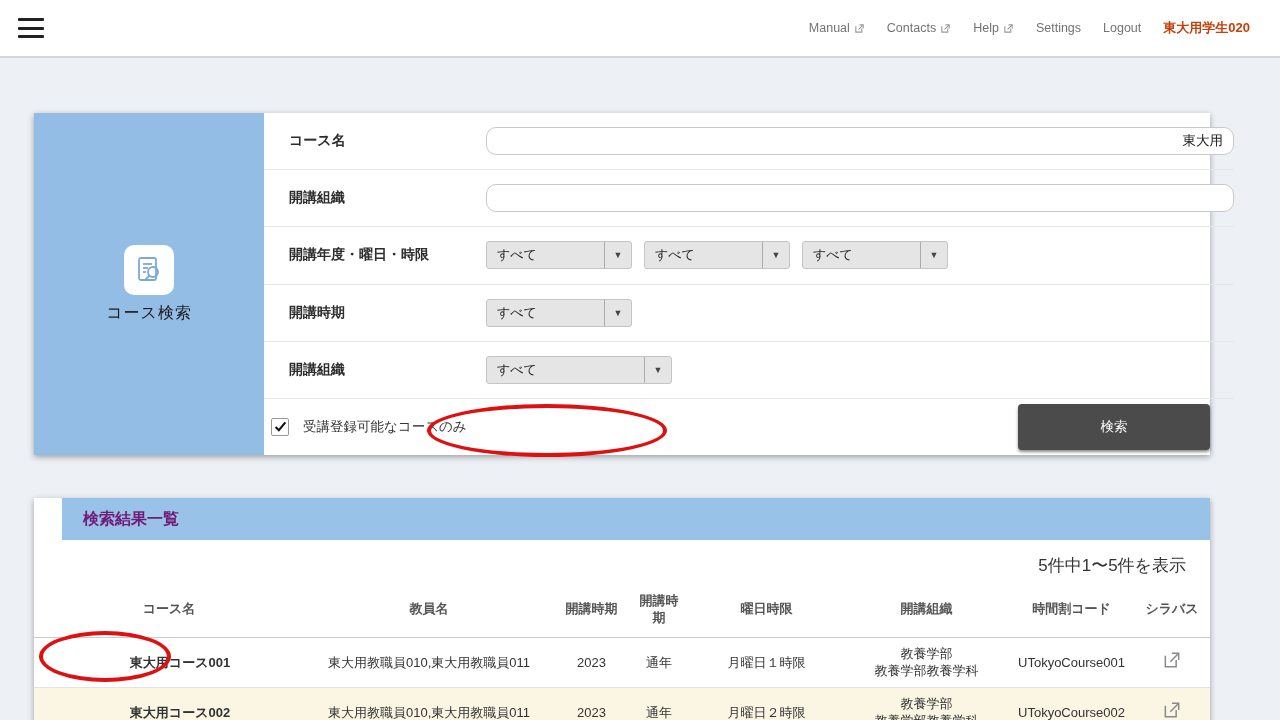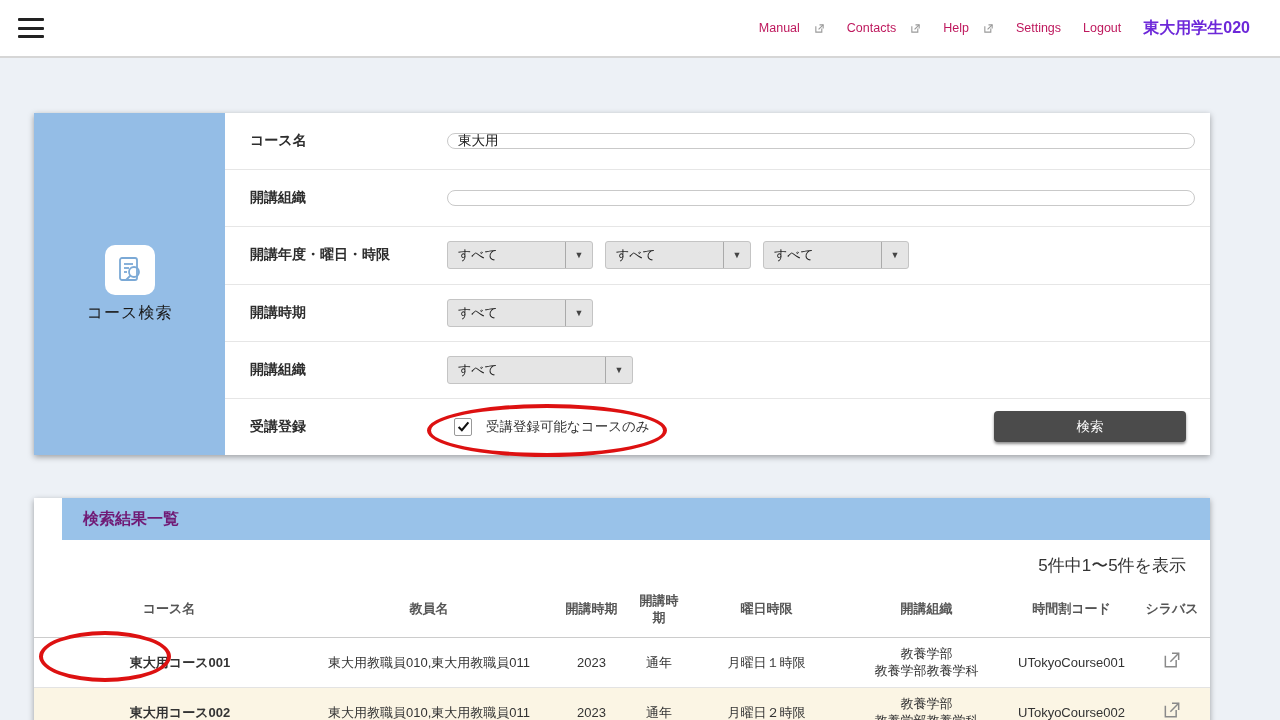--- a/index.html
+++ b/index.html
@@ -14,74 +14,74 @@
   
   .topbar {
     position: absolute; left: 0; top: 0; width: 1280px; height: 58px;
     background: #ffffff; border-bottom: 2px solid #d6d6d6;
     display: flex; align-items: center;
   }
   .hamburger { margin-left: 18px; width: 26px; height: 20px; display: flex;
     flex-direction: column; justify-content: space-between; cursor: pointer; }
   .hamburger span { display: block; height: 3px; background: #222; border-radius: 1px; }
   .topnav { margin-left: auto; margin-right: 30px; display: flex; align-items: center; gap: 22px; }
-  .topnav a { text-decoration: none; color: #be185d; font-size: 12.5px; display: inline-flex; align-items: center; gap: 14px; cursor: pointer; }
-  .topnav .user { color: #6d28d9; font-weight: bold; font-size: 16px; }
+  .topnav a { text-decoration: none; color: #737373; font-size: 12.5px; display: inline-flex; align-items: center; gap: 4px; cursor: pointer; }
+  .topnav .user { color: #c2410c; font-weight: bold; font-size: 13px; }
   .ext-sm { width: 11px; height: 11px; stroke: #999; fill: none; stroke-width: 2.4; }
 
   
   .search-panel {
     position: absolute; left: 34px; top: 113px; width: 1176px; height: 342px;
     background: #ffffff; box-shadow: 0 2px 6px rgba(0,0,0,0.35);
     display: flex;
   }
   .search-side {
-    width: 191px; background: #94bde6; flex-shrink: 0;
+    width: 230px; background: #94bde6; flex-shrink: 0;
     display: flex; flex-direction: column; align-items: center; justify-content: center; gap: 8px;
   }
   .side-icon-box {
     width: 50px; height: 50px; background: #ffffff; border-radius: 10px;
     display: flex; align-items: center; justify-content: center;
   }
   .side-icon-box svg { stroke: #7ba9d6; fill: none; stroke-width: 1.8; }
   .search-side .side-title { font-size: 16px; color: #1a1a1a; letter-spacing: 1px; }
 
   .search-form { flex: 1; display: flex; flex-direction: column; }
   .form-row {
     display: flex; align-items: center; border-top: 1px solid #e6e6e6; flex: 1;
   }
   .form-row:first-child { border-top: none; }
   .form-label { width: 222px; padding-left: 25px; font-size: 14px; font-weight: bold; color: #2d2d2d; flex-shrink: 0; }
   .form-field { flex: 1; display: flex; align-items: center; }
 
   .text-input {
-    width: 748px; height: 16px; border: 1px solid #c9c9c9; border-radius: 10px;
+    width: 748px; height: 28px; border: 1px solid #c9c9c9; border-radius: 10px;
     font-size: 13.5px; padding: 0 10px; color: #222; background: #fff;
-    font-family: "Liberation Sans", "DejaVu Sans", sans-serif; outline: none;
+    font-family: "Liberation Sans", "DejaVu Sans", sans-serif; outline: none; text-align: right;
   }
   .text-input::placeholder { color: #a9a9a9; }
 
   .selectbox {
     height: 28px; background: #e5e5e5; border: 1px solid #c4c4c4; border-radius: 3px;
     display: inline-flex; align-items: stretch; cursor: pointer; overflow: hidden;
   }
   .selectbox .sel-text { flex: 1; display: flex; align-items: center; padding-left: 10px; font-size: 13px; color: #222; }
   .selectbox .sel-arrow { width: 27px; border-left: 1px solid #aaaaaa; display: flex; align-items: center; justify-content: center; font-size: 9px; color: #444; }
   .sel-w146 { width: 146px; margin-right: 12px; }
   .sel-w186 { width: 186px; }
 
   .checkbox {
     width: 18px; height: 18px; background: #fff; border: 1px solid #999; border-radius: 2px;
     margin-left: 7px; display: flex; align-items: center; justify-content: center; cursor: pointer;
   }
   .checkbox svg { stroke: #111; fill: none; stroke-width: 2.6; }
   .check-label { margin-left: 14px; font-size: 13.5px; color: #333; }
 
   .search-btn {
-    margin-left: auto; margin-right: 24px; width: 192px; height: 31px;
+    margin-left: auto; margin-right: 24px; width: 192px; height: 46px;
     background: #4b4b4b; color: #fff; border: none; border-radius: 4px;
     font-size: 13.5px; cursor: pointer; box-shadow: 0 2px 3px rgba(0,0,0,0.45);
     font-family: "Liberation Sans", "DejaVu Sans", sans-serif;
   }
 
   
   .results-panel {
     position: absolute; left: 34px; top: 498px; width: 1176px; height: 260px;
     background: #ffffff; box-shadow: 0 2px 6px rgba(0,0,0,0.35);
   }
@@ -222,21 +222,20 @@
         <div class="form-label">開講組織</div>
         <div class="form-field">
           <div class="selectbox sel-w186">
             <span class="sel-text">すべて</span>
             <span class="sel-arrow">▼</span>
           </div>
         </div>
       </div>
 
       <div class="form-row">
-        <div class="form-label">受講登録</div>
         <div class="form-field">
           <div class="checkbox">
             <svg width="13" height="13" viewBox="0 0 16 16">
                 <path d="M2 8.5 6 12.5 14 3"></path>
               </svg>
           </div>
           <span class="check-label">受講登録可能なコースのみ</span>
           <button class="search-btn">検索</button>
         </div>
       </div>

